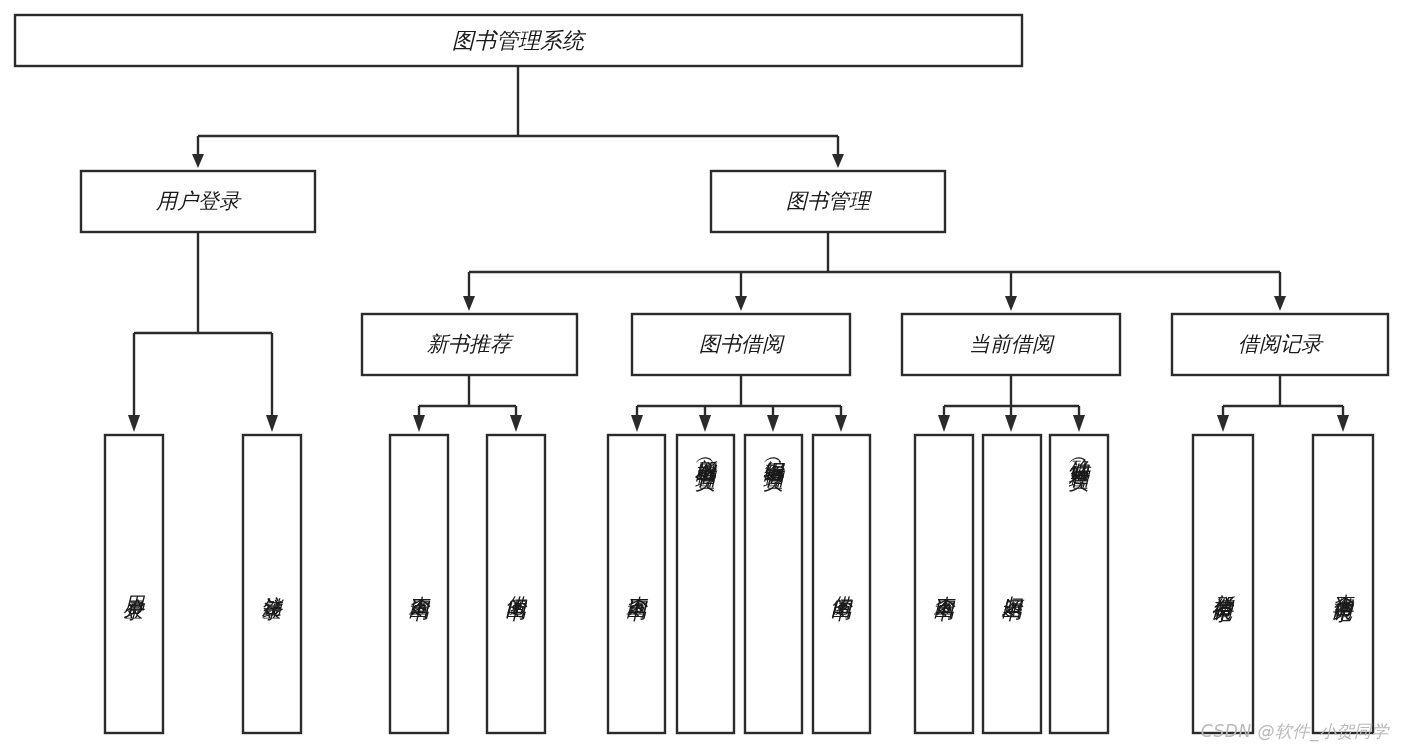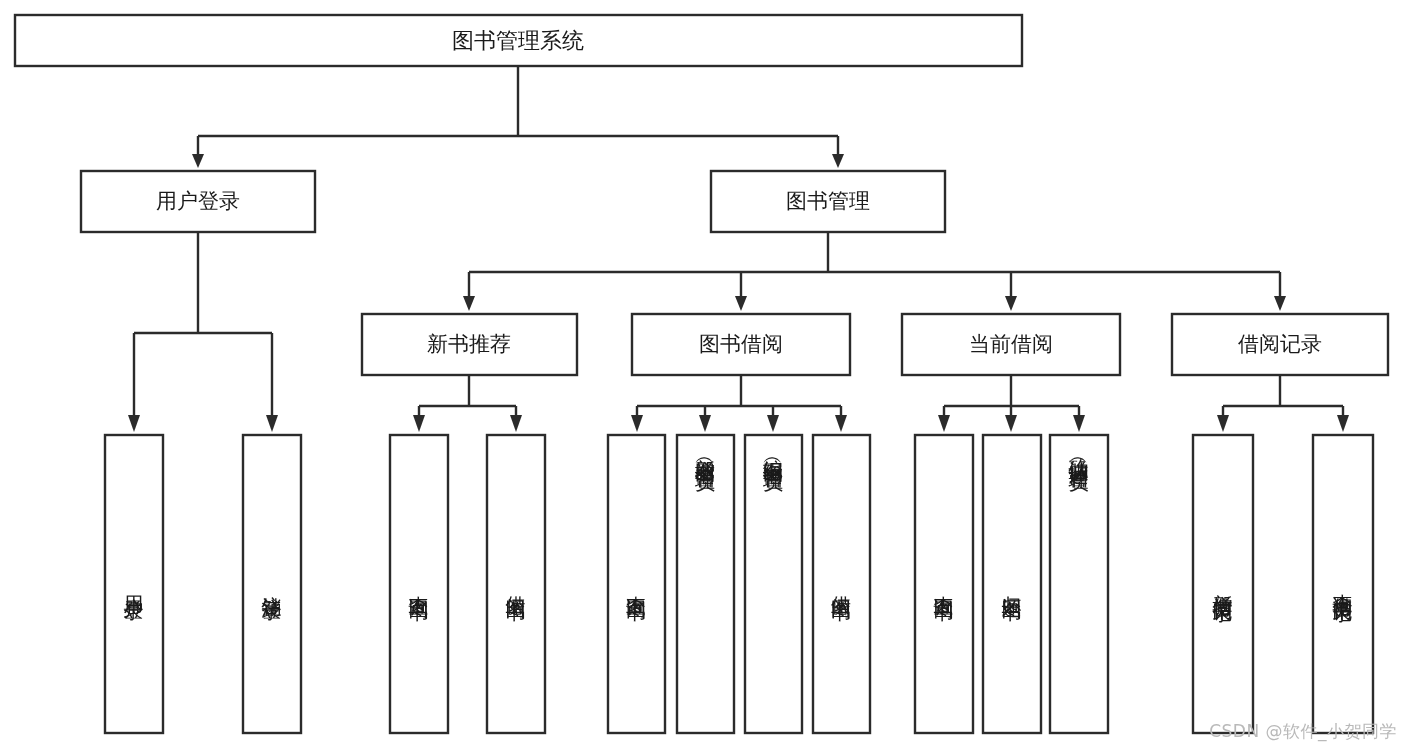--- a/index.html
+++ b/index.html
@@ -10,20 +10,21 @@
   }
   body {
     font-family: "DejaVu Sans", "Liberation Sans", sans-serif;
   }
   #diagram-root {
     position: relative;
     width: 1405px;
     height: 747px;
     background: #ffffff;
     overflow: hidden;
+    font-style: italic;
   }
   svg#tree-svg {
     position: absolute;
     top: 0;
     left: 0;
     width: 1405px;
     height: 747px;
     display: block;
   }
   .node-rect {
@@ -65,21 +66,21 @@
     font-size: 20px;
     line-height: 1;
     letter-spacing: 2px;
     color: #1a1a1a;
     white-space: nowrap;
     text-align: center;
     pointer-events: none;
   }
   .watermark {
     position: absolute;
-    right: 8px;
+    right: 16px;
     bottom: 4px;
     font-family: "DejaVu Sans", "Liberation Sans", sans-serif;
     font-size: 17px;
     color: #b9b9b9;
     letter-spacing: 0.5px;
     white-space: nowrap;
   }
 </style>
 </head>
 <body>

